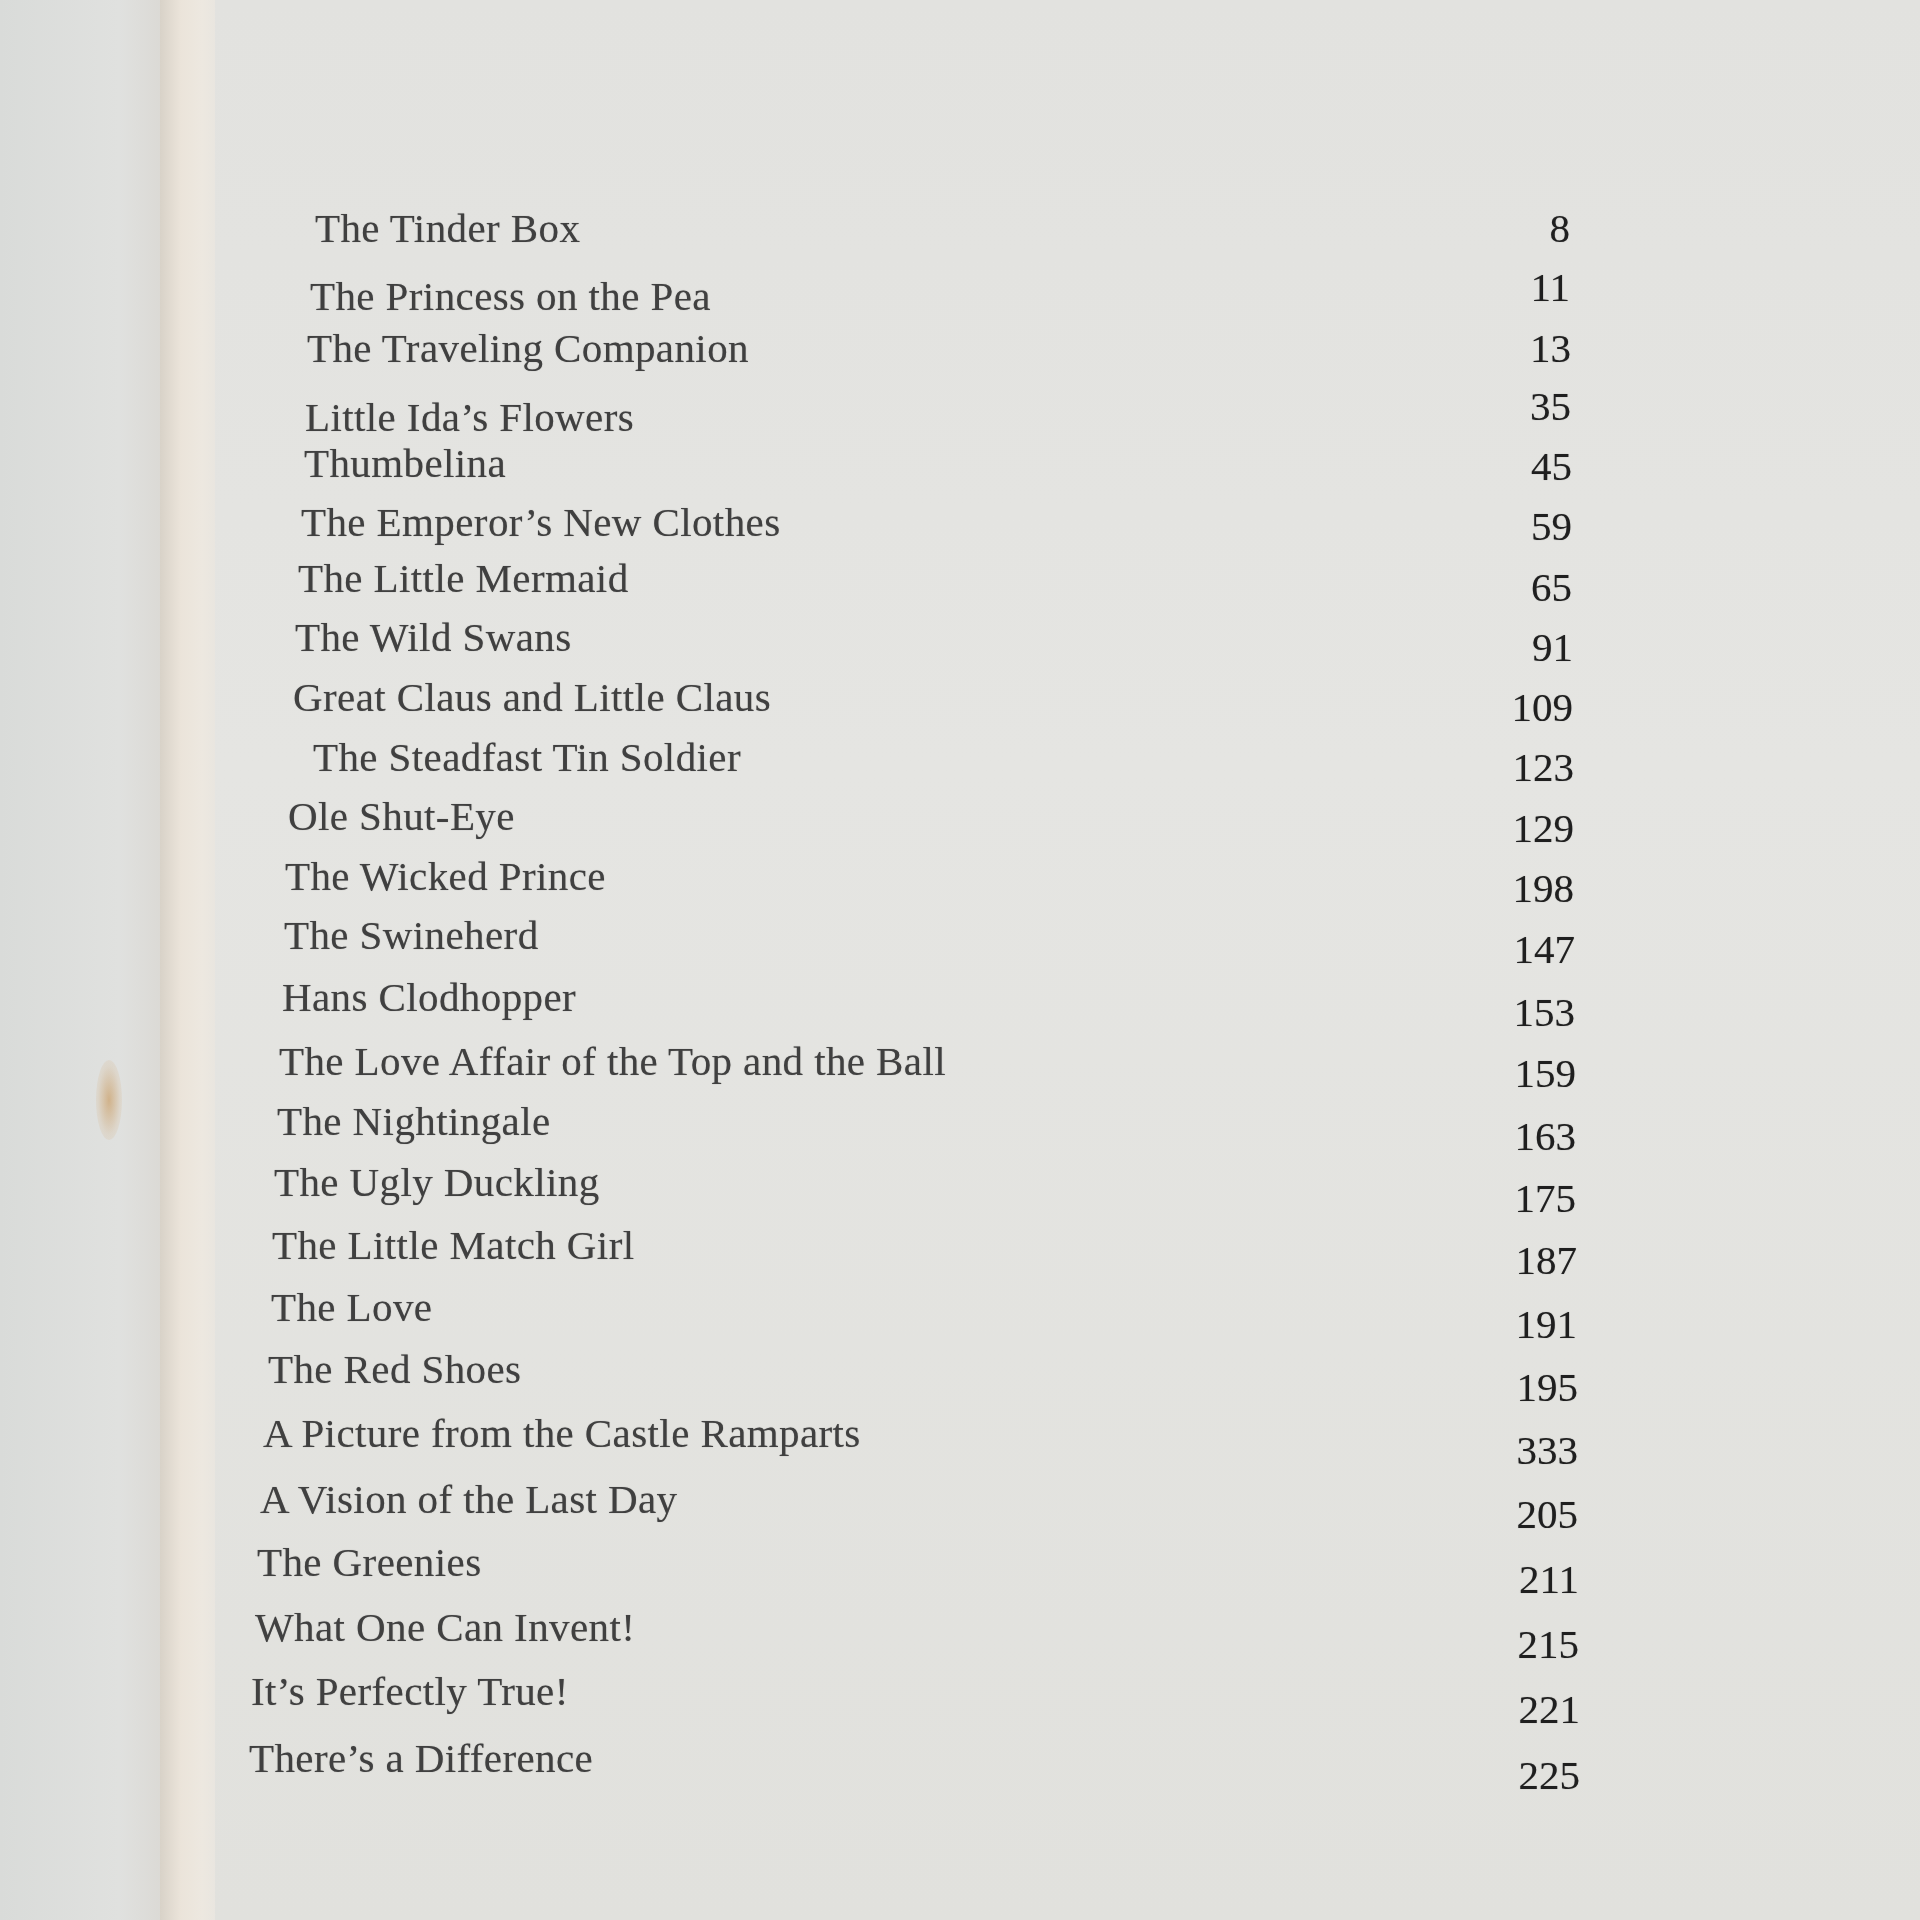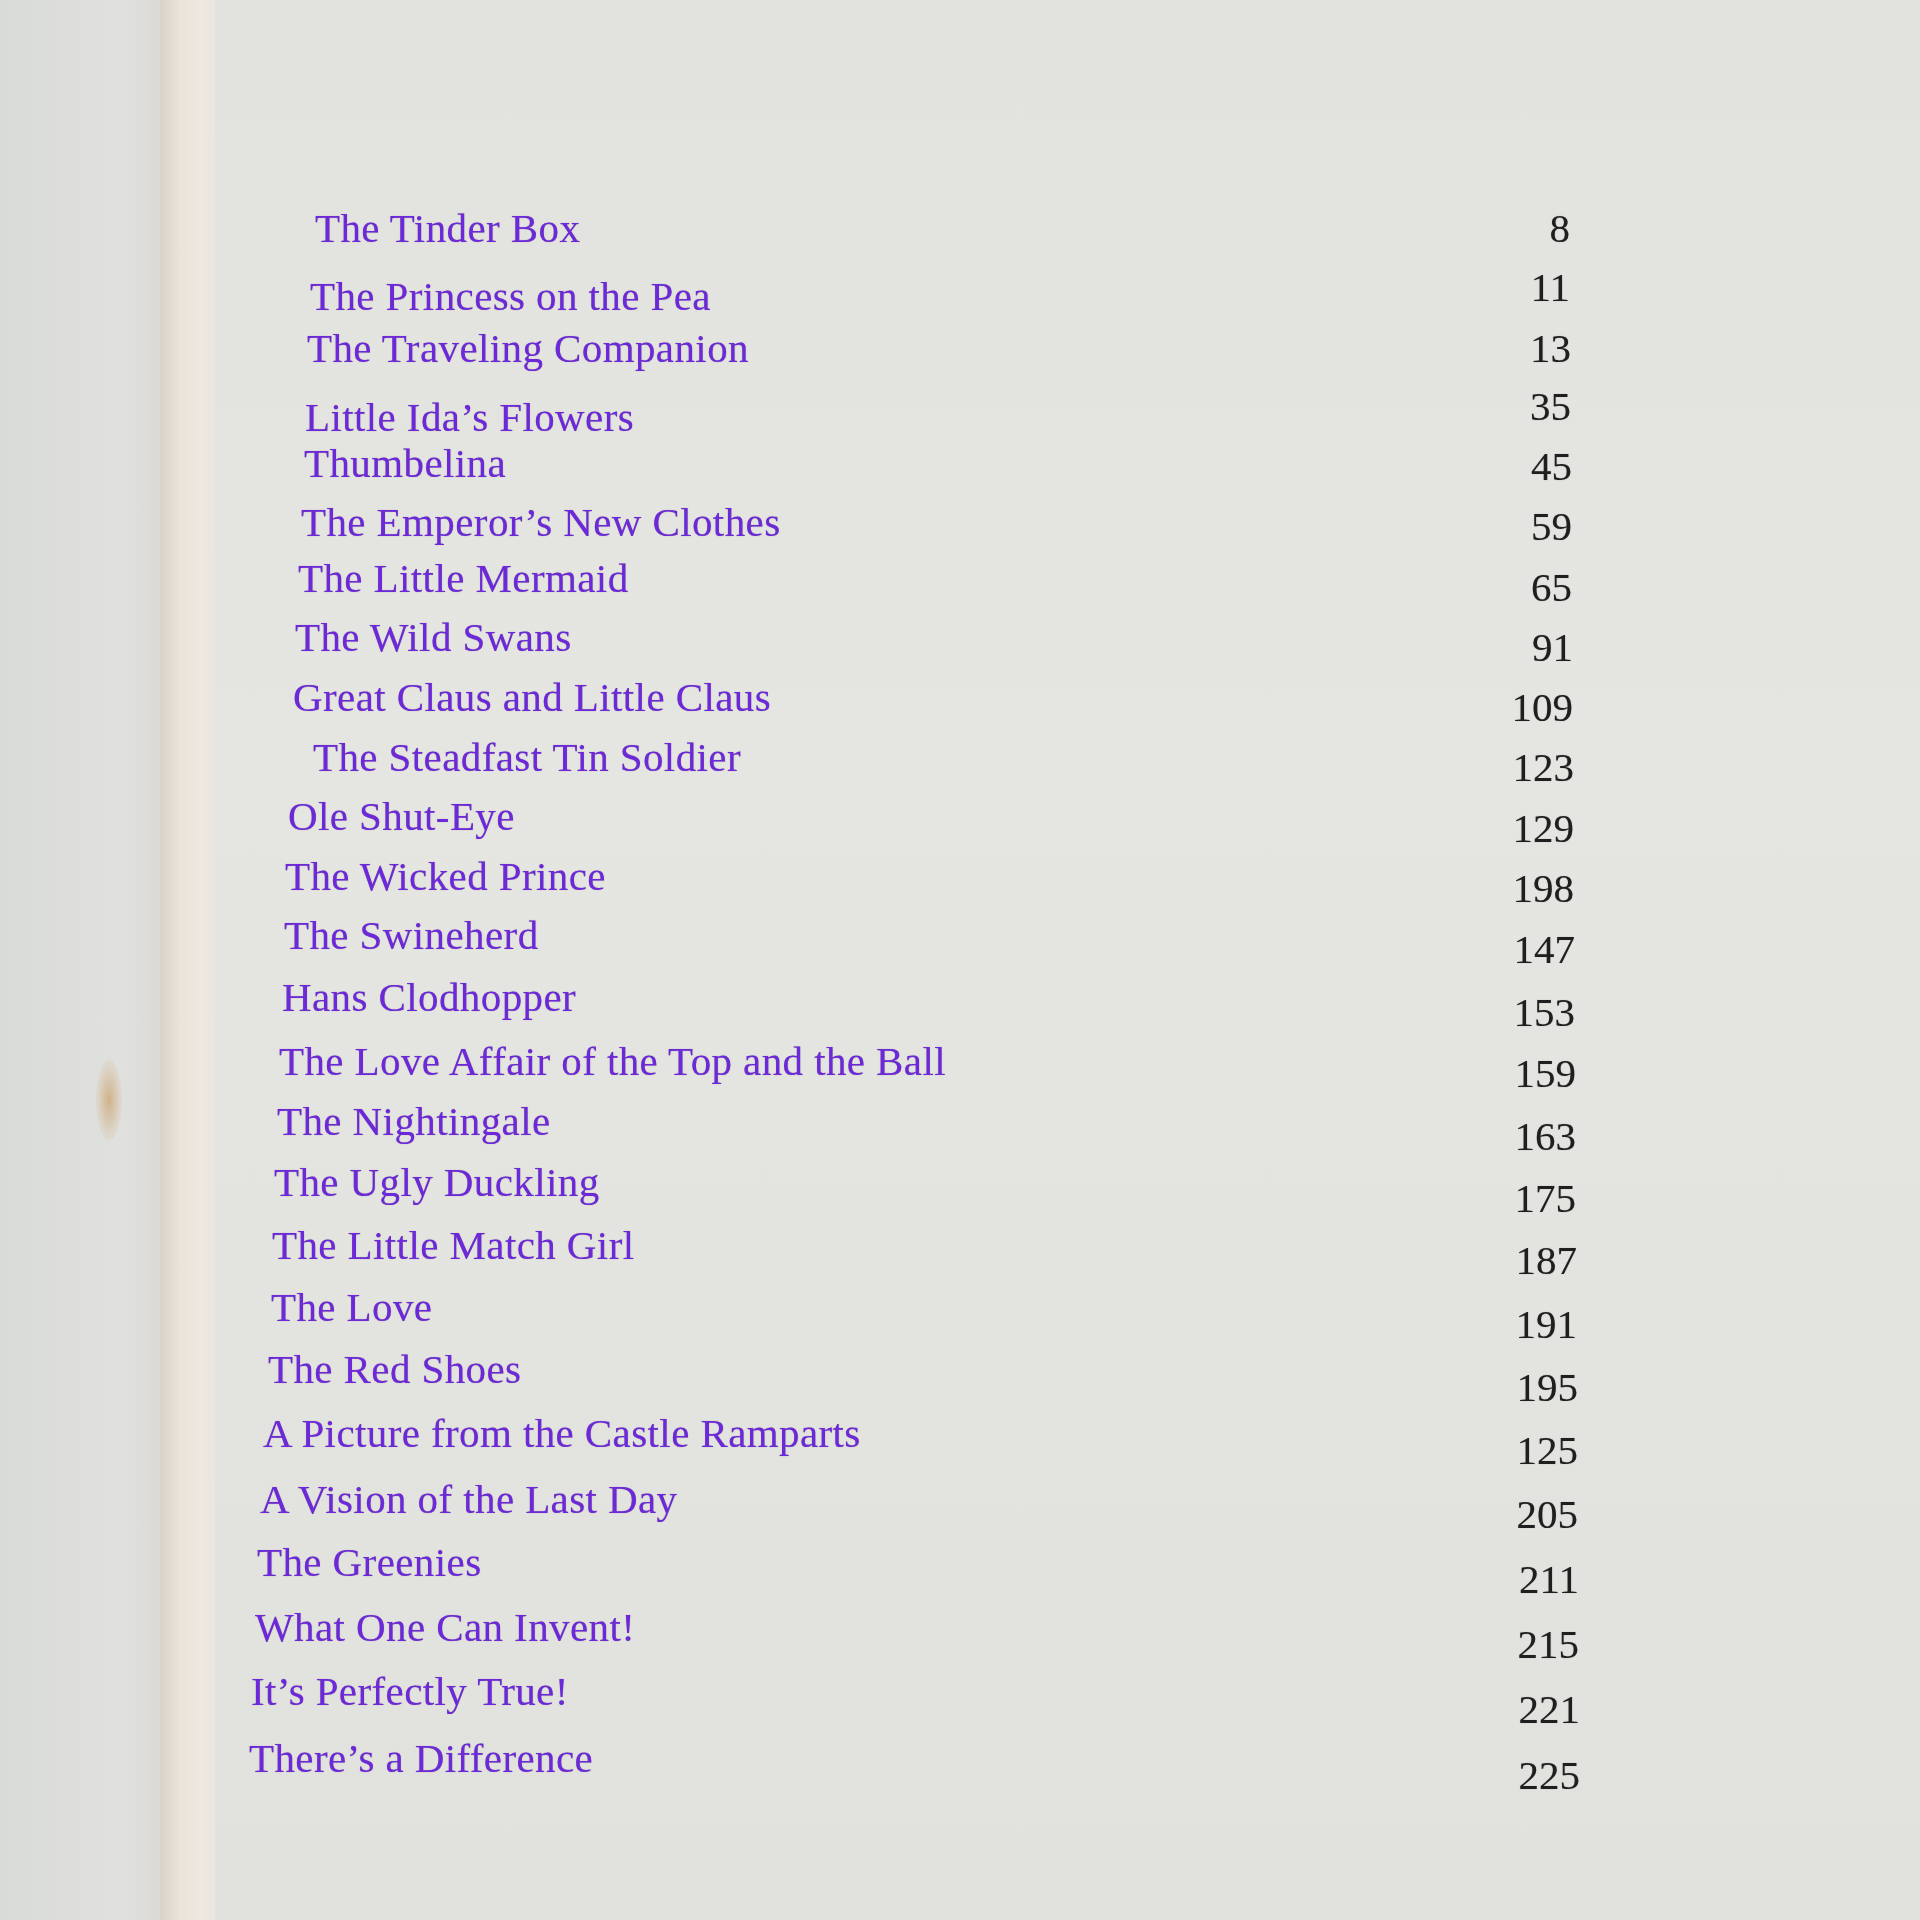--- a/index.html
+++ b/index.html
@@ -23,21 +23,21 @@
   }
   .right-page {
     position:absolute; left:215px; top:0; right:0; height:1920px;
     background:linear-gradient(180deg,#e2e2df 0%,#e5e5e2 40%,#e1e1dd 100%);
   }
   .bleed {
     position:absolute; color:rgba(150,160,175,0.18);
     font-size:34px; white-space:nowrap; transform:scaleX(-1);
   }
   .toc-title {
-    position:absolute; font-size:41px; color:#6d28d9; white-space:nowrap;
+    position:absolute; font-size:41px; color:#404040; white-space:nowrap;
     letter-spacing:0.4px; line-height:1;
     text-shadow:0 0 1px rgba(0,0,0,0.35);
   }
   .toc-page {
     position:absolute; font-size:41px; color:#1f1f1f; white-space:nowrap;
     line-height:1; text-align:right; width:120px;
     text-shadow:0 0 1px rgba(0,0,0,0.35);
   }
 </style>
 </head>
@@ -128,21 +128,21 @@
     <div>
       <span class="toc-title" style="left: 271px; top: 1287px;">The Love</span>
       <span class="toc-page" style="left: 1457px; top: 1304px;">191</span>
     </div>
     <div>
       <span class="toc-title" style="left: 268px; top: 1349px;">The Red Shoes</span>
       <span class="toc-page" style="left: 1458px; top: 1367px;">195</span>
     </div>
     <div>
       <span class="toc-title" style="left: 263px; top: 1413px;">A Picture from the Castle Ramparts</span>
-      <span class="toc-page" style="left: 1458px; top: 1430px;">125</span>
+      <span class="toc-page" style="left: 1458px; top: 1430px;">333</span>
     </div>
     <div>
       <span class="toc-title" style="left: 260px; top: 1479px;">A Vision of the Last Day</span>
       <span class="toc-page" style="left: 1458px; top: 1494px;">205</span>
     </div>
     <div>
       <span class="toc-title" style="left: 257px; top: 1542px;">The Greenies</span>
       <span class="toc-page" style="left: 1459px; top: 1559px;">211</span>
     </div>
     <div>

